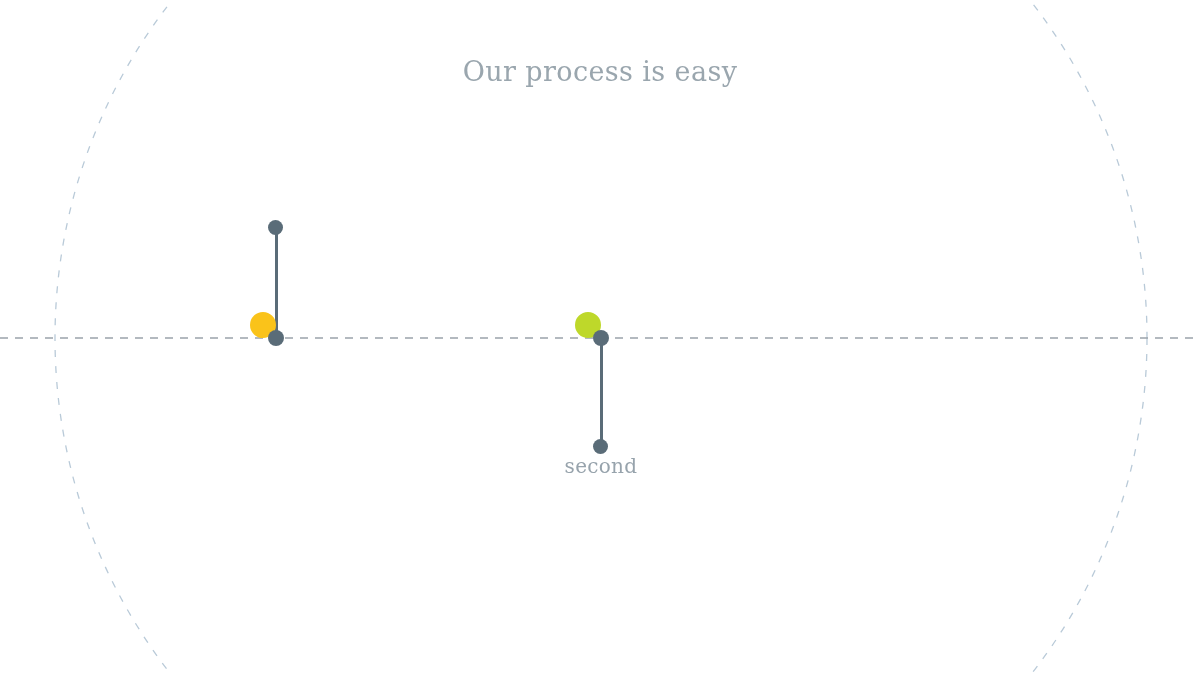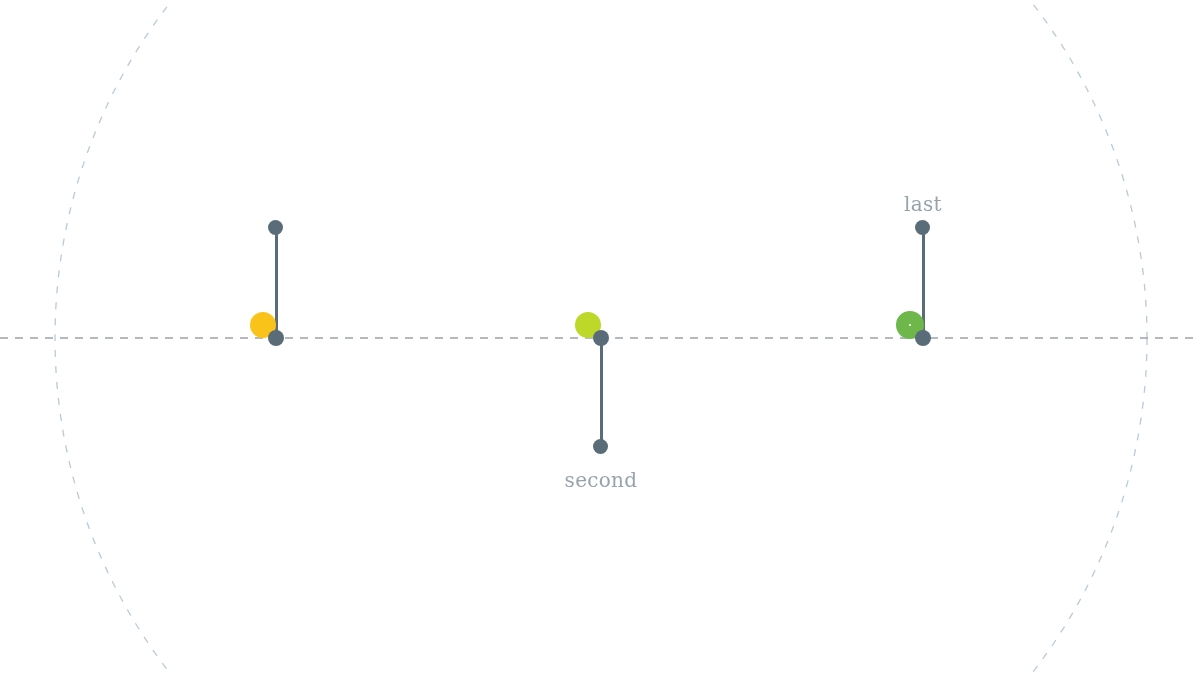--- a/index.html
+++ b/index.html
@@ -108,37 +108,31 @@
 </head>
 <body>
 
 <div id="slide" style="background: rgb(255, 255, 255);">
 
   <svg id="backdrop" viewBox="0 0 1200 675" width="1200" height="675" xmlns="http://www.w3.org/2000/svg">
     <circle id="decor-circle" cx="601" cy="338" r="546" fill="none" stroke="#b9cad8" stroke-width="1.3" stroke-dasharray="7 9"></circle>
     <line id="decor-baseline" x1="0" y1="338" x2="1200" y2="338" stroke="#9aa3ab" stroke-width="1.6" stroke-dasharray="8 7"></line>
   </svg>
 
+  <div id="slide-title" style="color: rgb(154, 166, 174);">Our process is easy</div>
 
   <div class="milestone" id="ms-0" style="left:276px;">
     <div class="stem-dot" style="top: 220px; background: rgb(90, 108, 120);"></div>
     <div class="stem-line" style="top: 227px; height: 111px; background: rgb(90, 108, 120);"></div>
     <div class="ring" id="ring-0" style="left: 94px; top: 312px; width: 26px; height: 26px; border: 13px solid rgb(250, 195, 26);"></div>
     <div class="hub-dot" style="background: rgb(90, 108, 120); top: 330px;"></div>
   </div>
 
   <div class="milestone" id="ms-1" style="left:601px;">
     <div class="ring" id="ring-1" style="left: 94px; top: 312px; width: 26px; height: 26px; border: 13px solid rgb(190, 216, 42);"></div>
     <div class="stem-line" style="top: 338px; height: 108px; background: rgb(90, 108, 120);"></div>
     <div class="stem-dot" style="top: 439px; background: rgb(90, 108, 120);"></div>
     <div class="hub-dot" style="background: rgb(90, 108, 120); top: 330px;"></div>
-    <div class="ms-label" style="top:468px;">second</div>
+    <div class="ms-label" style="top:454px;">second</div>
   </div>
 
-  <div class="milestone" id="ms-2" style="left:923px;">
-    <div class="ms-label" style="top:192px;">last</div>
-    <div class="stem-dot" style="top: 220px; background: rgb(90, 108, 120);"></div>
-    <div class="stem-line" style="top: 227px; height: 111px; background: rgb(90, 108, 120);"></div>
-    <div class="ring" id="ring-2" style="left: 93px; top: 311px; width: 28px; height: 28px; border: 13px solid rgb(110, 183, 75);"></div>
-    <div class="hub-dot" style="background: rgb(90, 108, 120); top: 330px;"></div>
-  </div>
 
 </div>
 
 </body></html>

